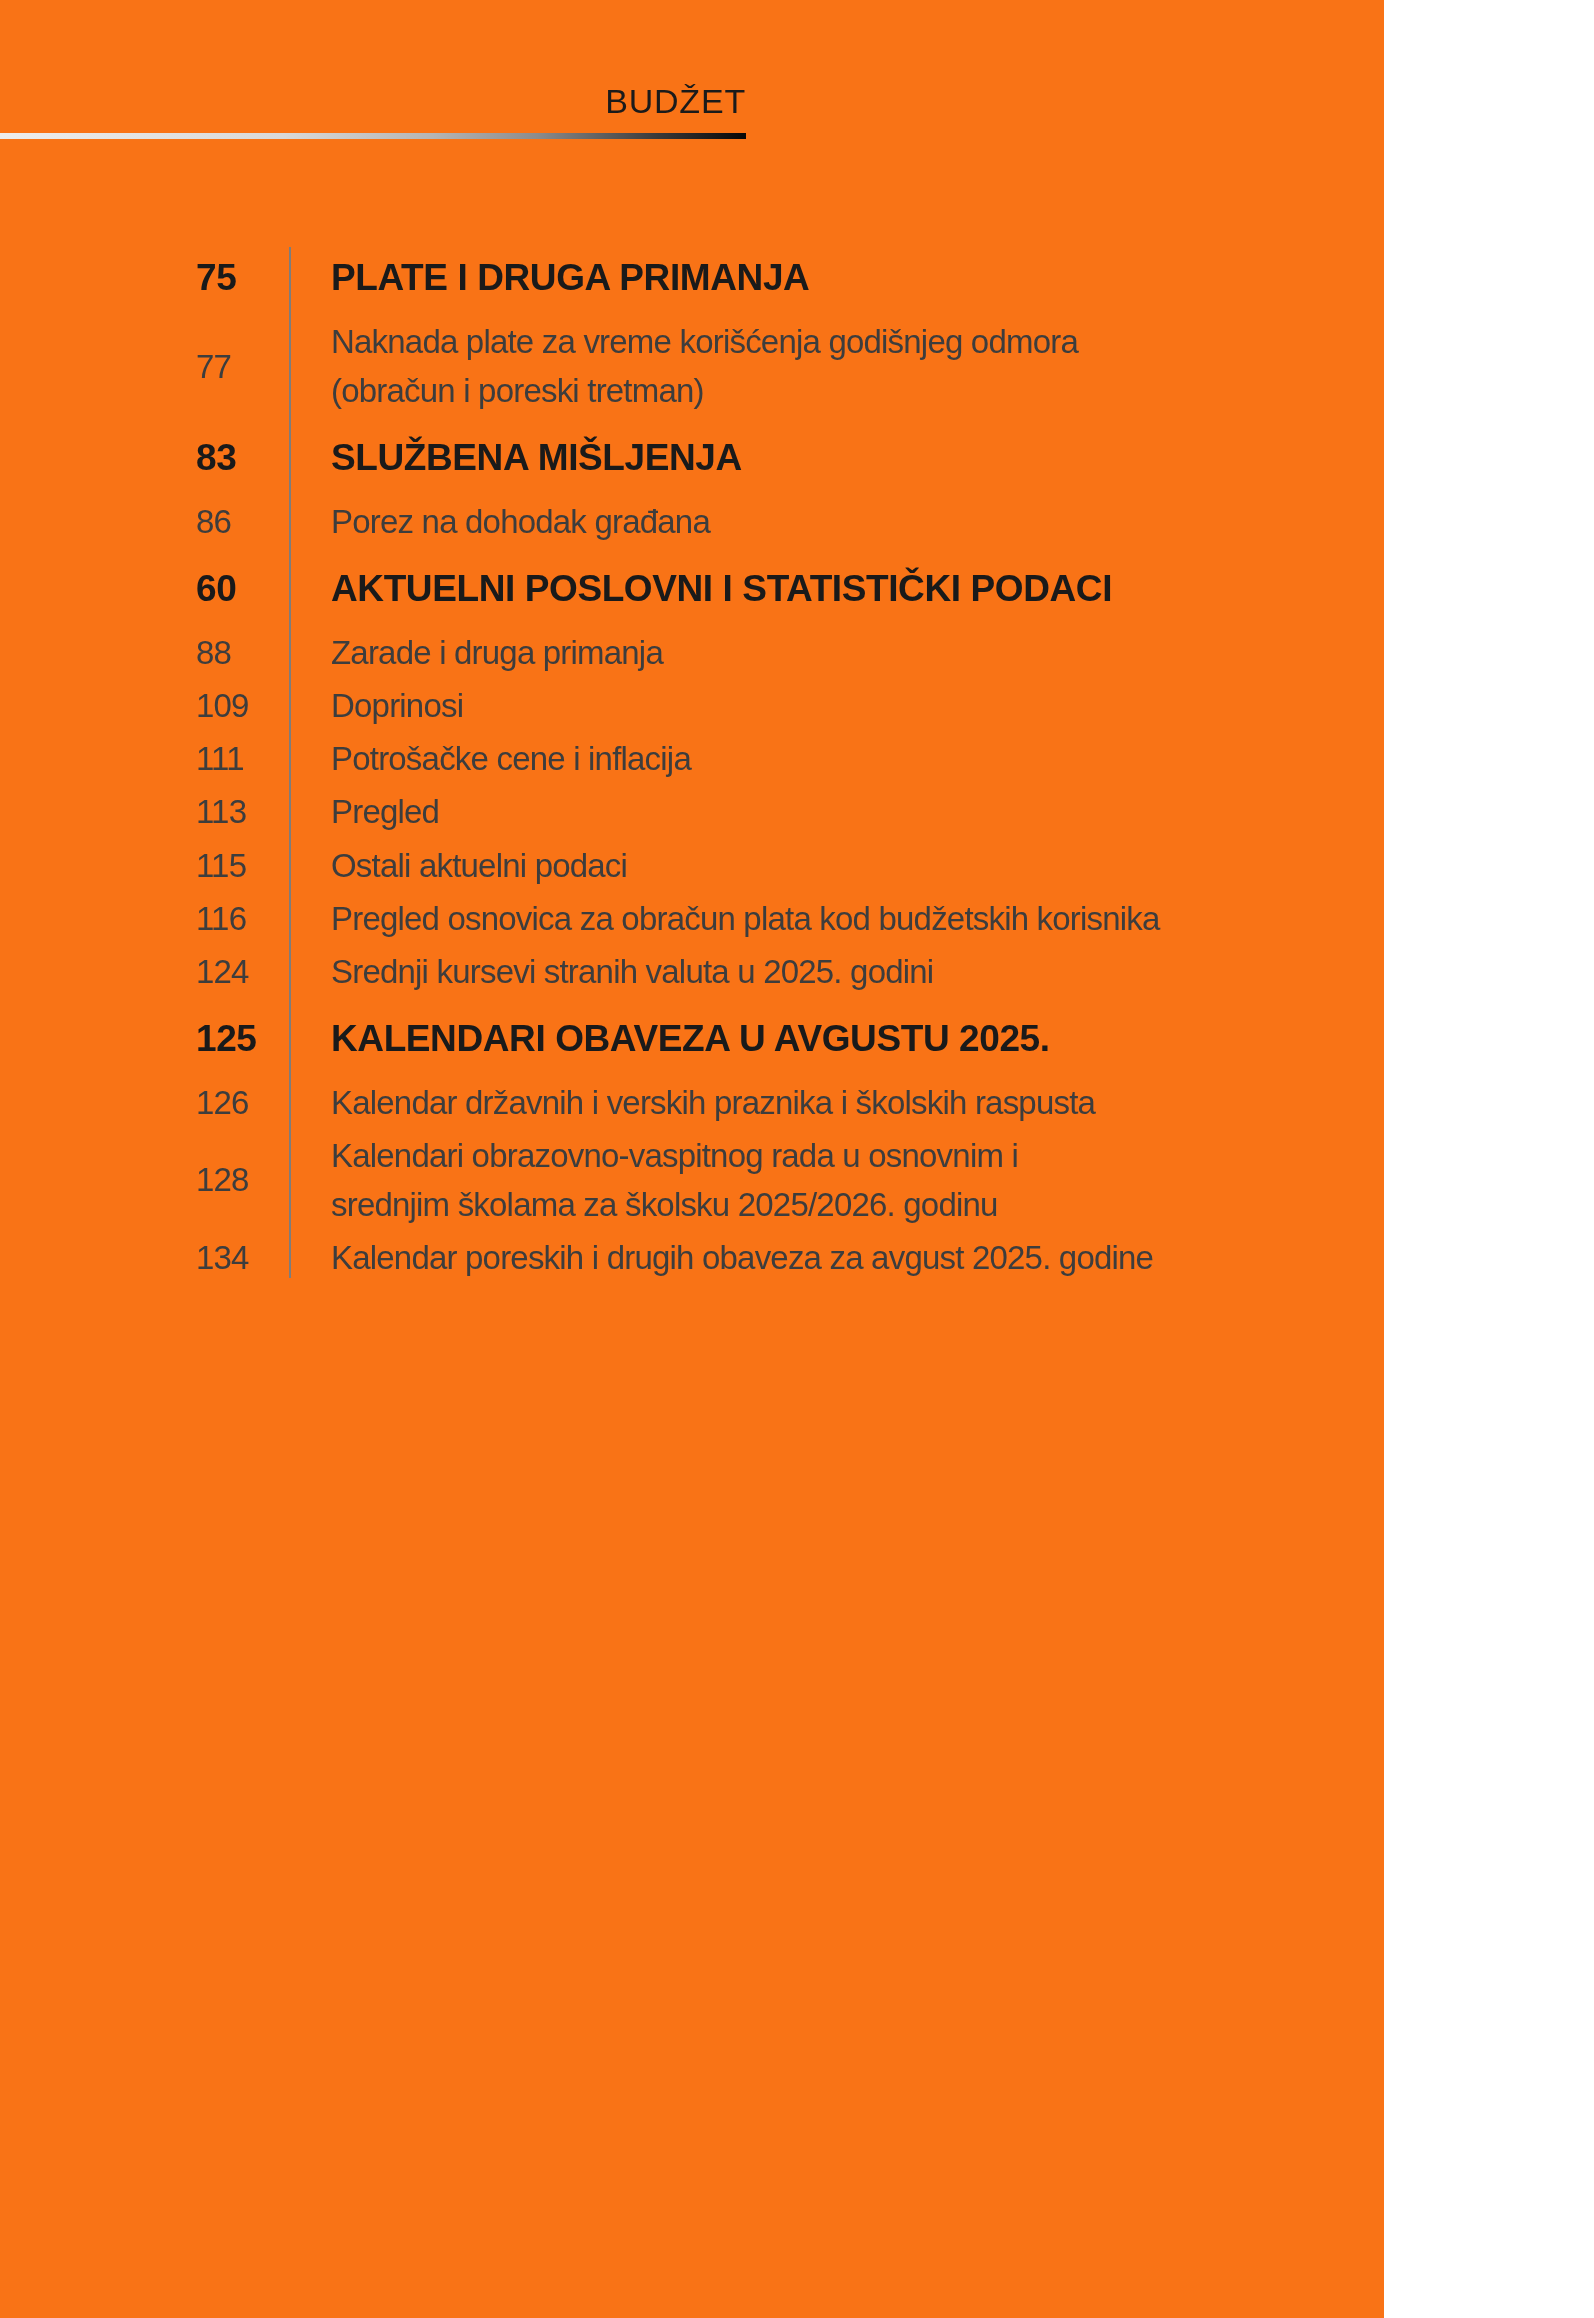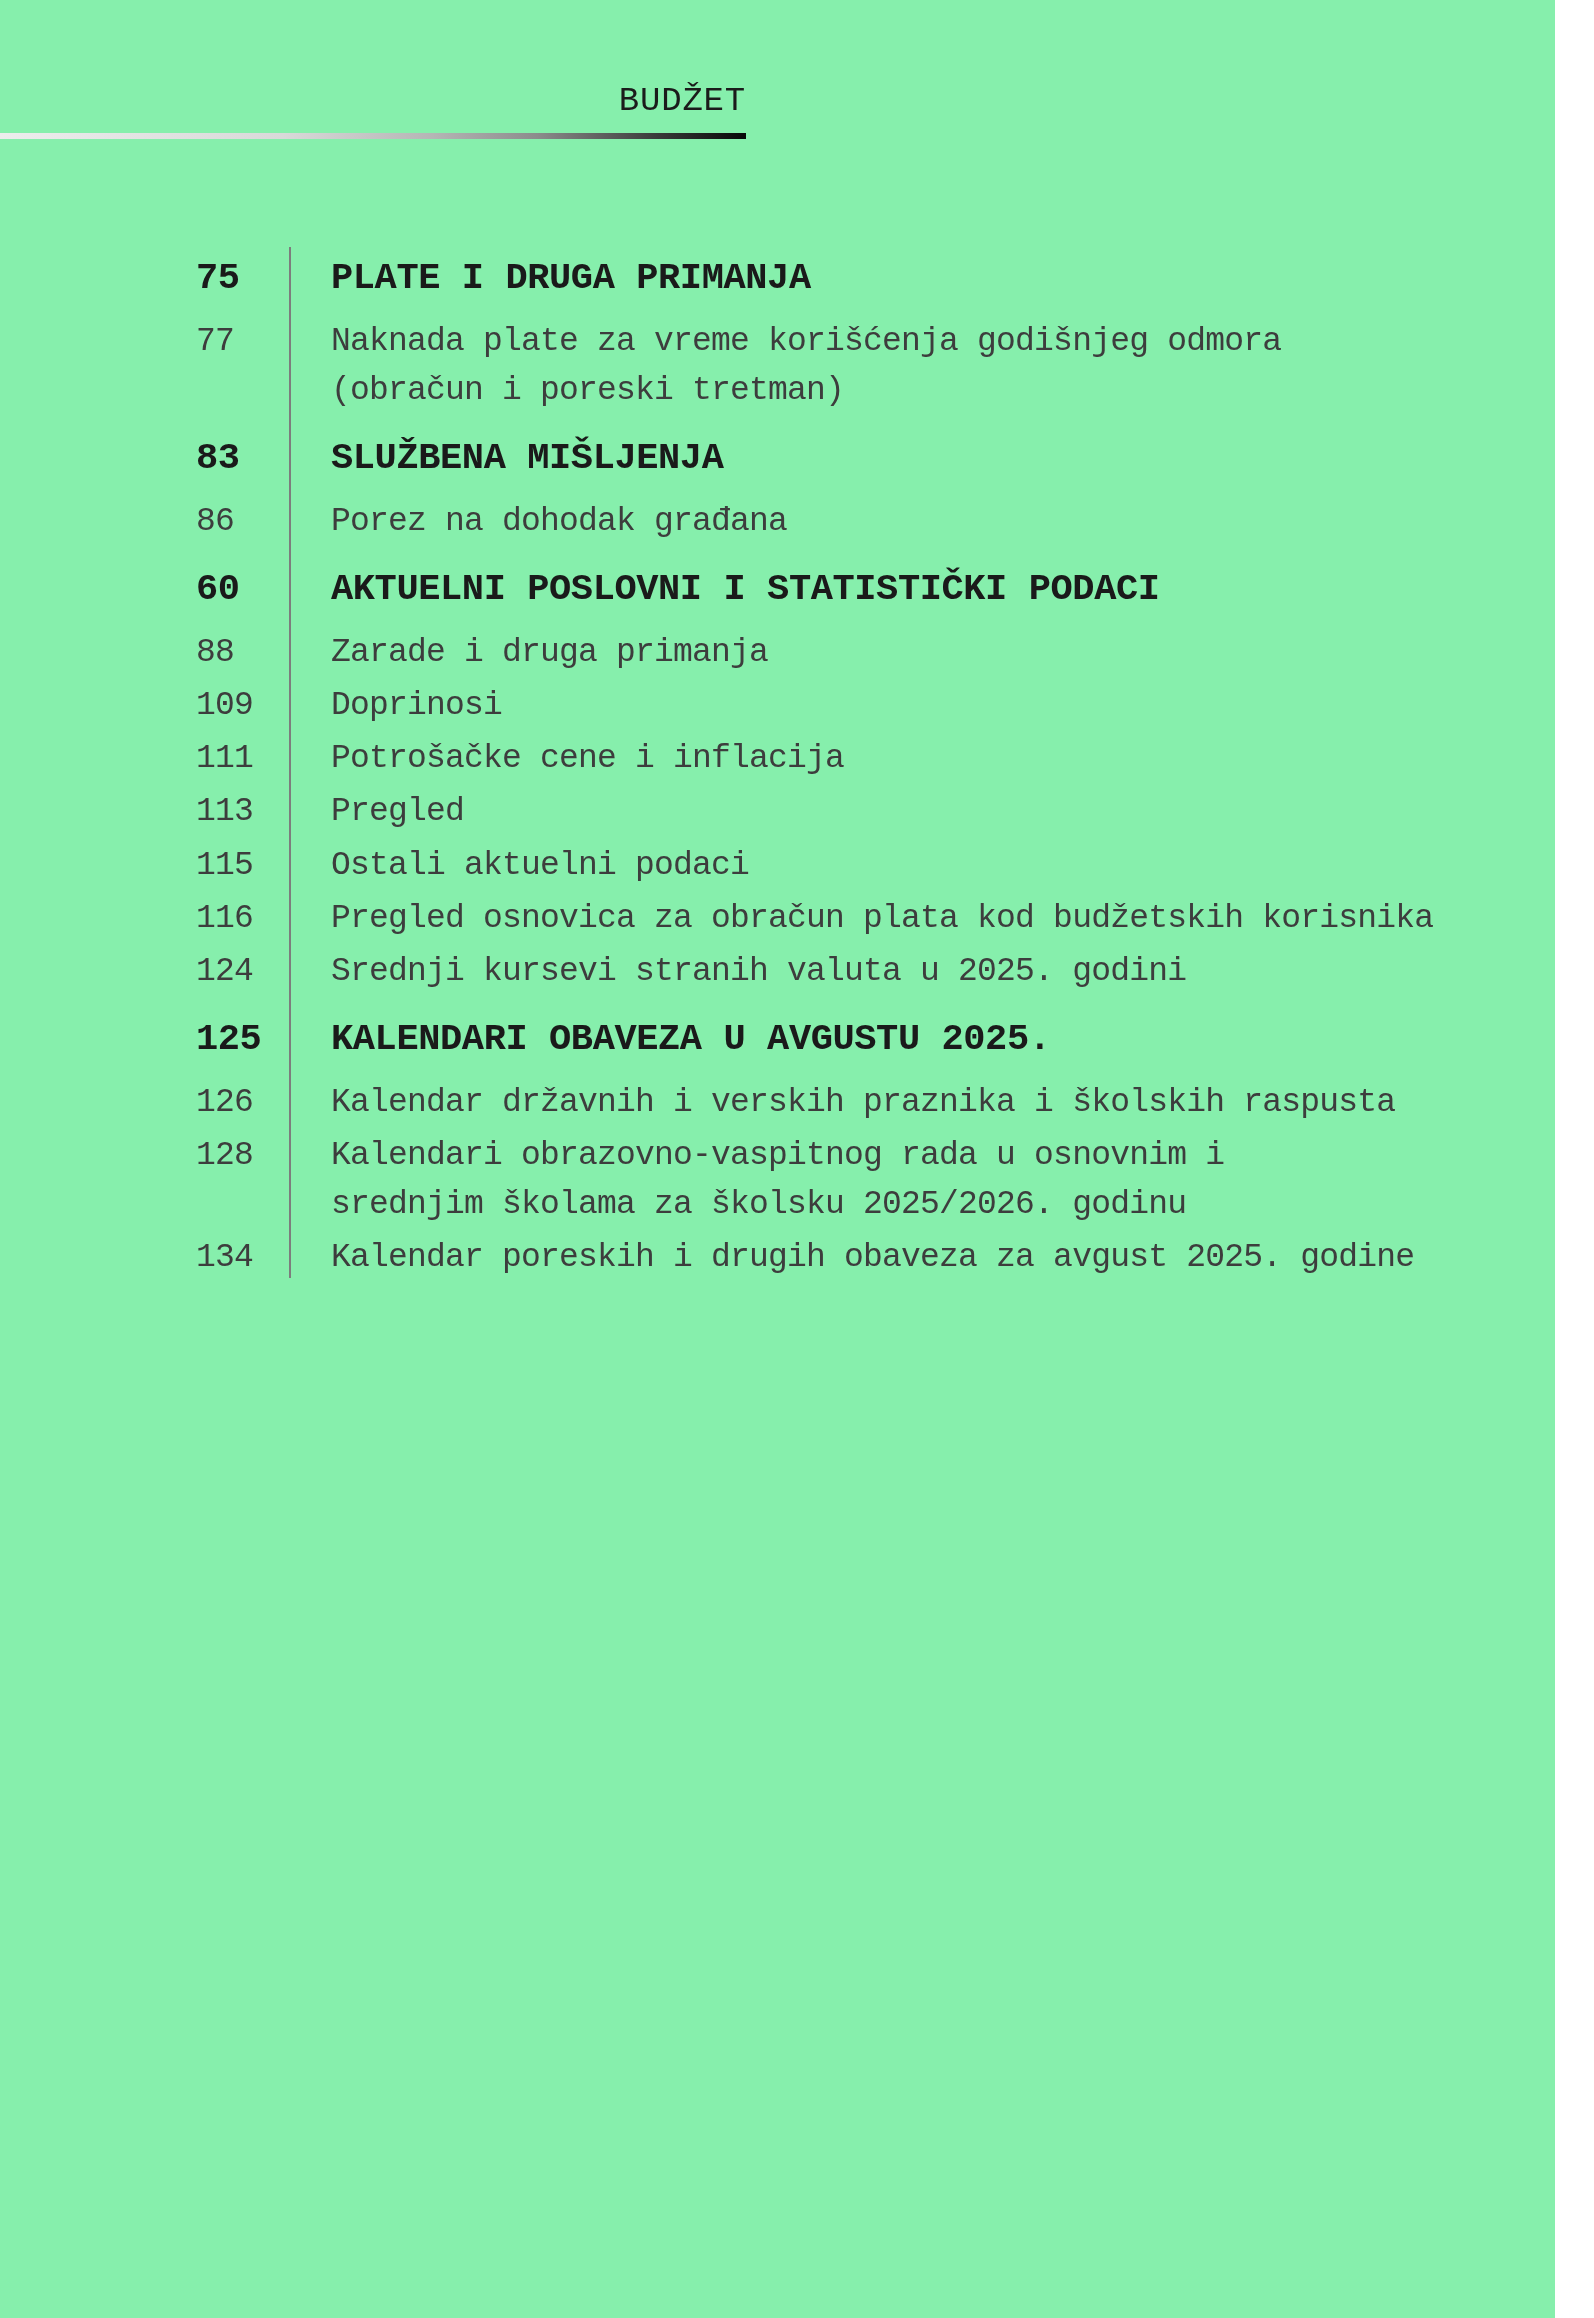--- a/index.html
+++ b/index.html
@@ -1,23 +1,23 @@
 <!DOCTYPE html>
 <html style="font-size:13px"><head>
 <meta charset="utf-8">
 <style>
   * { margin: 0; padding: 0; box-sizing: border-box; }
   html, body { background: #ffffff; }
   .page {
     position: relative;
-    width: 1555px;
+    width: 1384px;
     height: 2319px;
-    background: #86efac;
+    background: #f97316;
     overflow: hidden;
-    font-family: Liberation Mono, monospace;
+    font-family: Liberation Sans, sans-serif;
   }
 
   
   .header-title {
     position: absolute;
     top: 83px;
     left: 0;
     width: 746px;
     text-align: right;
     font-size: 34px;
@@ -49,21 +49,21 @@
   .toc::before {
     content: "";
     position: absolute;
     left: 93px;
     top: 8.2px;
     bottom: 8.2px;
     width: 1.6px;
     background: #7d7d7d;
   }
   .toc-section { display: flex; flex-direction: column; }
-  .toc-row { display: flex; align-items: flex-start; }
+  .toc-row { display: flex; align-items: center; }
 
   .toc-row.heading-row {
     margin-top: 13px;
     margin-bottom: 13px;
     font-size: 37px;
     line-height: 52px;
     font-weight: 600;
     letter-spacing: -0.4px;
     color: #1a1a1a;
   }

